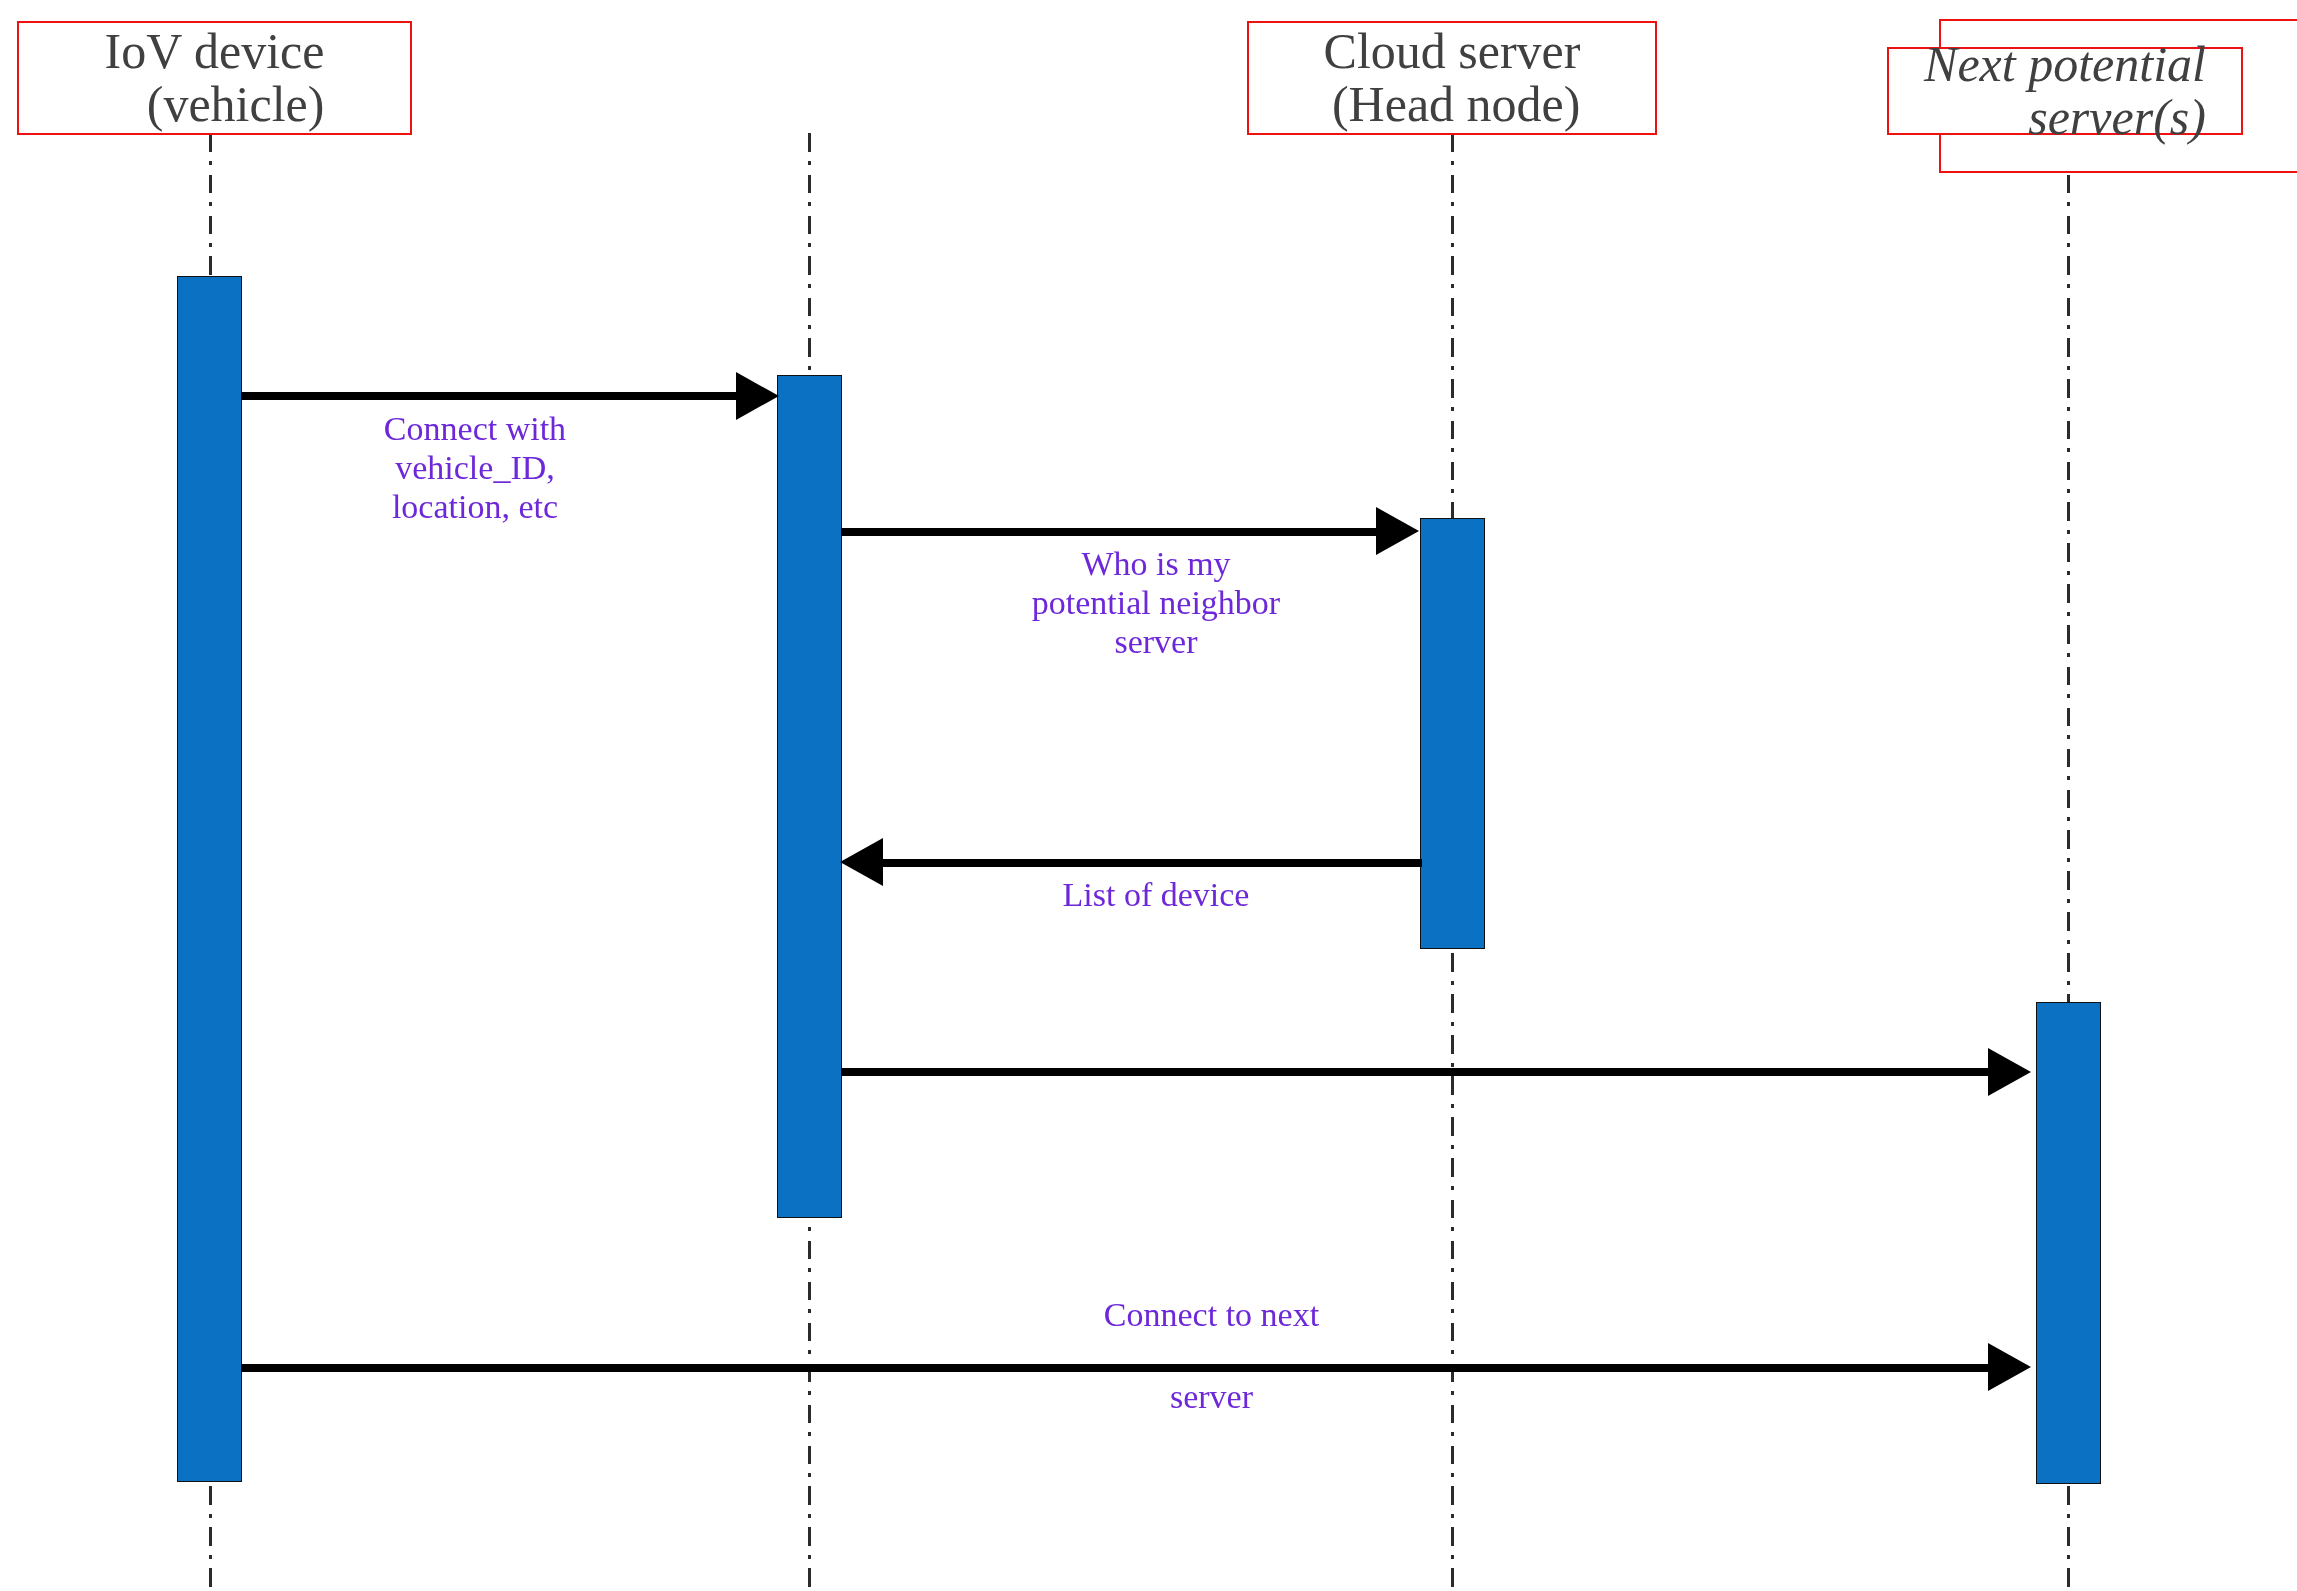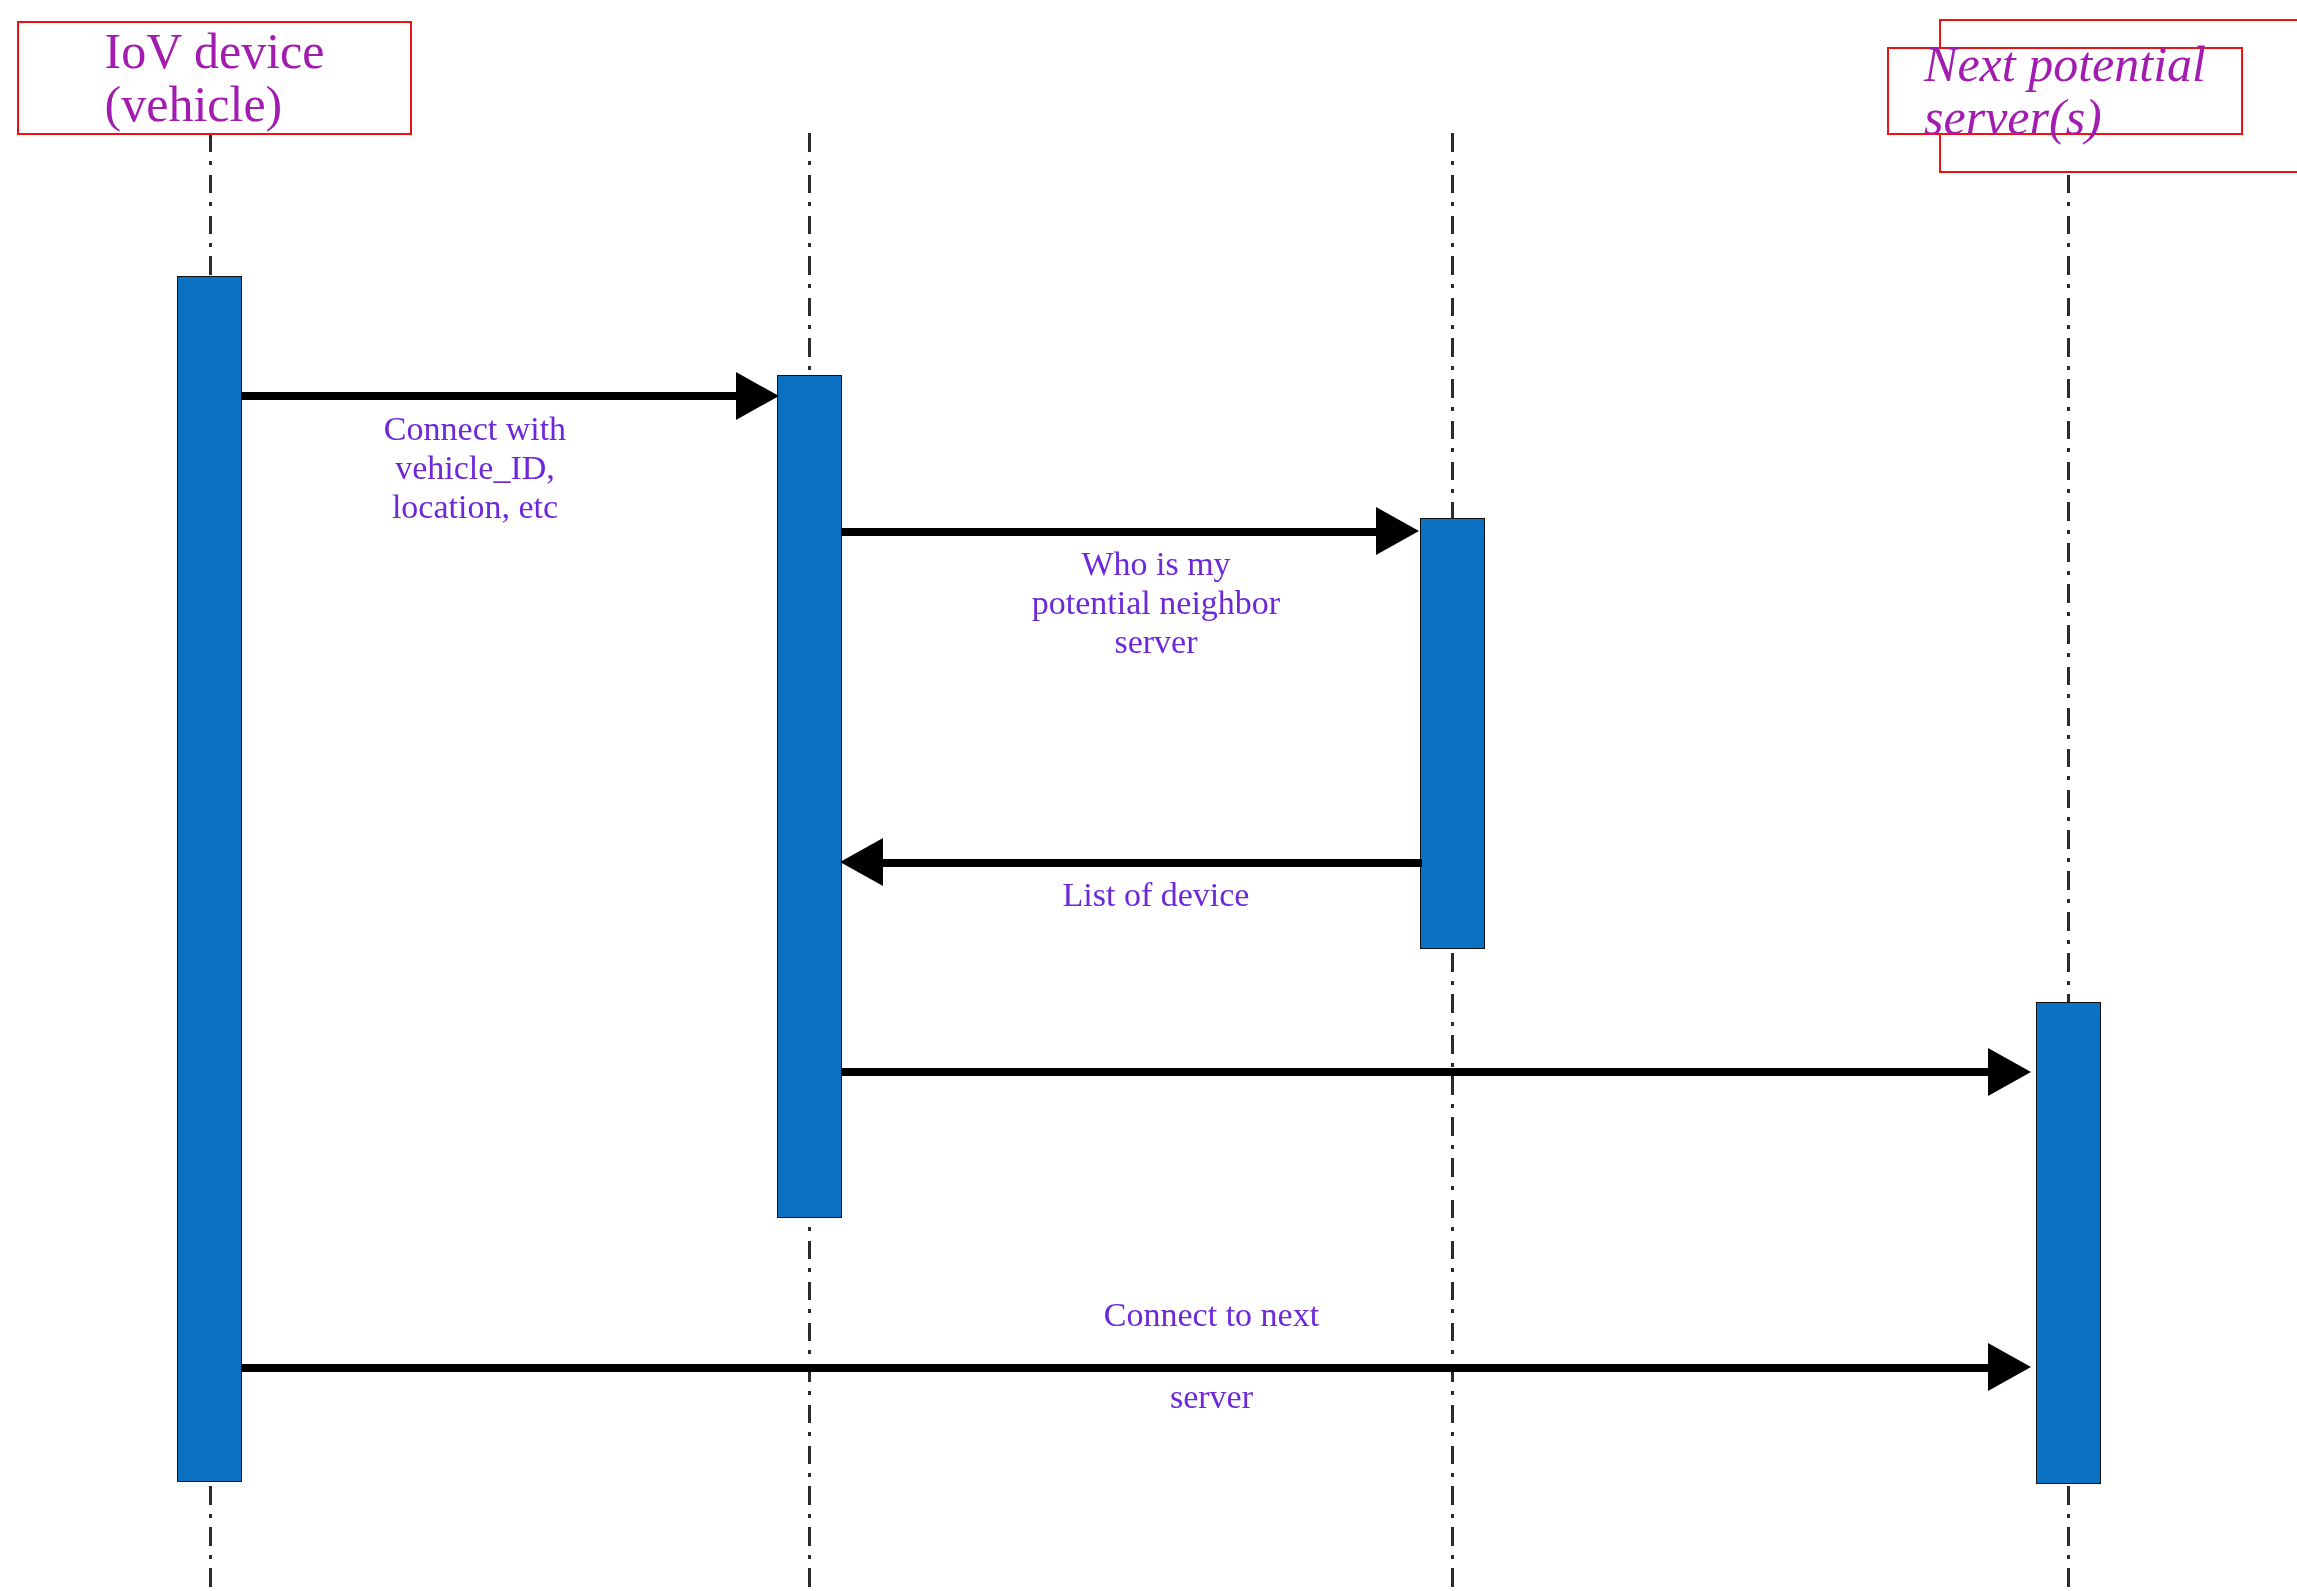--- a/index.html
+++ b/index.html
@@ -18,22 +18,22 @@
 
   
   .participant-box {
     position: absolute;
     box-sizing: border-box;
     border: 2.8px solid #ee1111;
     background: #ffffff;
     display: flex;
     align-items: center;
     justify-content: center;
-    text-align: left;
-    color: #a21caf;
+    text-align: right;
+    color: #404040;
     line-height: 1.06;
     font-size: 50px;
     padding: 0 5.6px;
     z-index: 6;
   }
   .participant-box .lbl {
     white-space: pre-line;
     display: block;
   }
   .stack-back {
@@ -116,20 +116,24 @@
   <div class="lifeline dd" style="left:808px; top:133px; height:1458px;"></div>
   <div class="lifeline dd" style="left:1451px; top:133px; height:1458px;"></div>
   <div class="lifeline dd" style="left:2067px; top:133px; height:1458px;"></div>
 
   <div class="participant-box" style="left:17px; top:20.5px; width:395px; height:114px;">
     <span class="lbl">IoV device
 (vehicle)</span>
   </div>
 
 
+  <div class="participant-box" style="left:1247px; top:20.5px; width:410px; height:114px;">
+    <span class="lbl">Cloud server
+(Head node)</span>
+  </div>
 
   <div class="stack-back" style="left:1939px; top:18.6px; width:362px; height:154px;"></div>
   <div class="participant-box" style="left:1887px; top:47px; width:356px; height:88px;font-style:italic;">
     <span class="lbl">Next potential
 server(s)</span>
   </div>
 
   <div class="activation" style="left:177px; top:276px; width:65px; height:1206px;"></div>
 
   <div class="activation" style="left:777px; top:375px; width:65px; height:843px;"></div>

